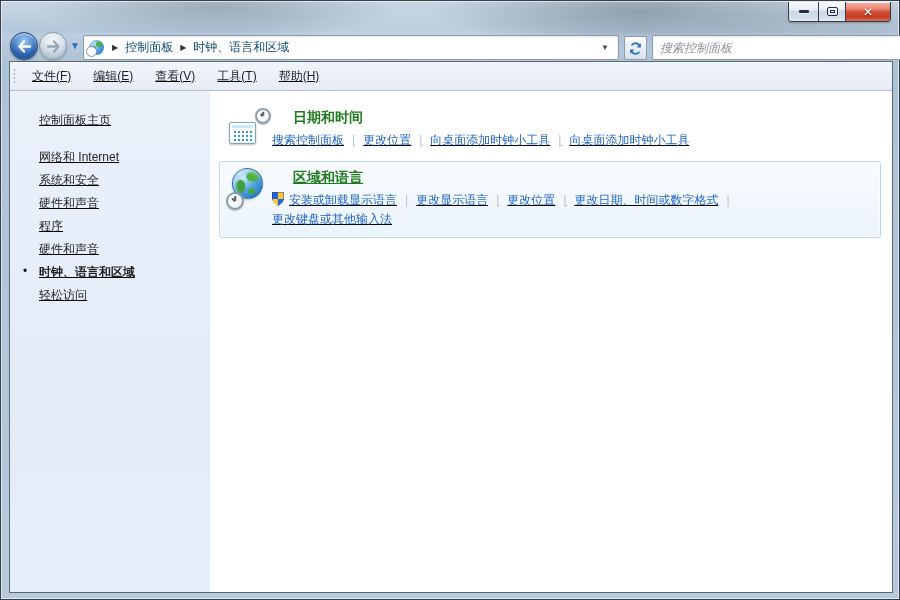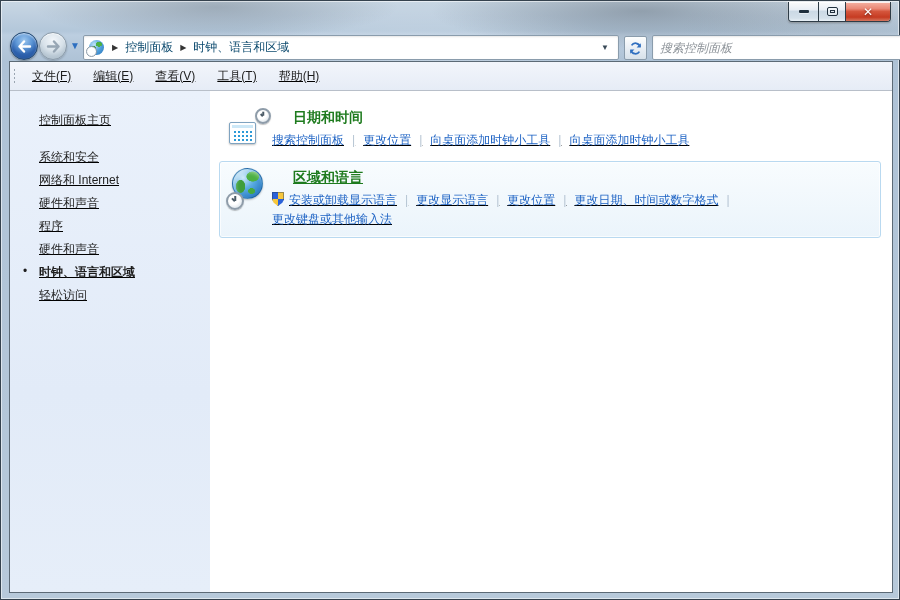--- a/index.html
+++ b/index.html
@@ -195,22 +195,22 @@
           <span class="menu-item">编辑(E)</span>
           <span class="menu-item">查看(V)</span>
           <span class="menu-item">工具(T)</span>
           <span class="menu-item">帮助(H)</span>
         </span>
     </div>
     <div class="body-row">
       <div class="sidebar">
         <div class="side-home">控制面板主页</div>
         <div>
+            <div class="side-item"><span>网络和 Internet</span></div>
             <div class="side-item"><span>系统和安全</span></div>
-            <div class="side-item"><span>网络和 Internet</span></div>
             <div class="side-item"><span>硬件和声音</span></div>
             <div class="side-item"><span>程序</span></div>
             <div class="side-item"><span>硬件和声音</span></div>
             <div class="side-item active"><span class="bullet">•</span><span>时钟、语言和区域</span></div>
             <div class="side-item"><span>轻松访问</span></div>
           </div>
       </div>
       <div class="content">
           <div class="section">
             <div class="sec-icon">

